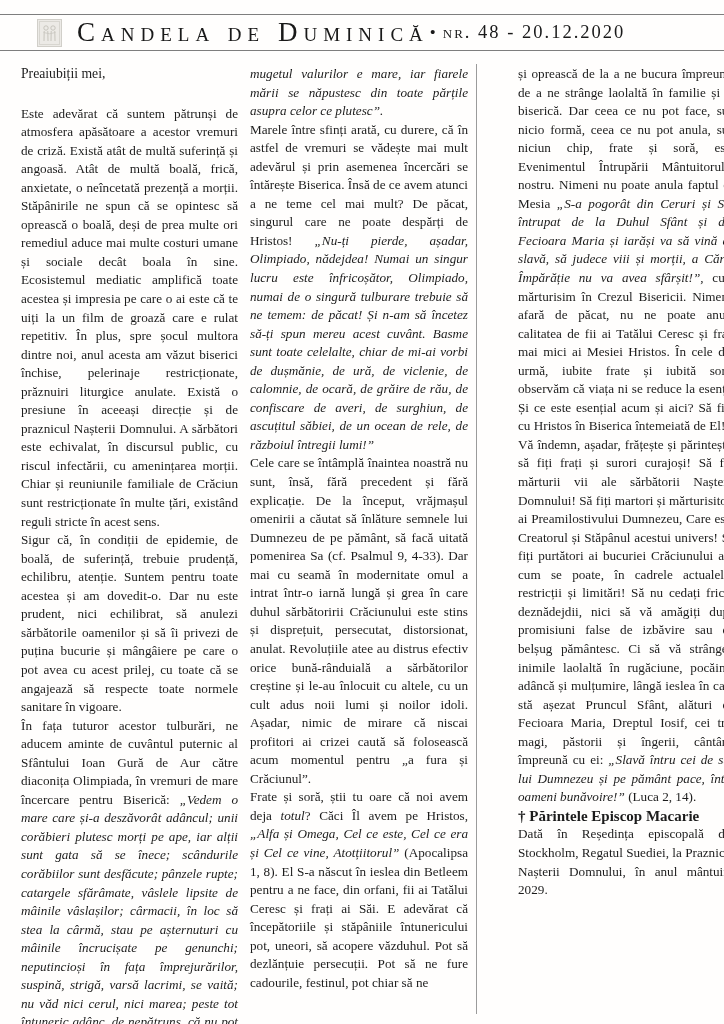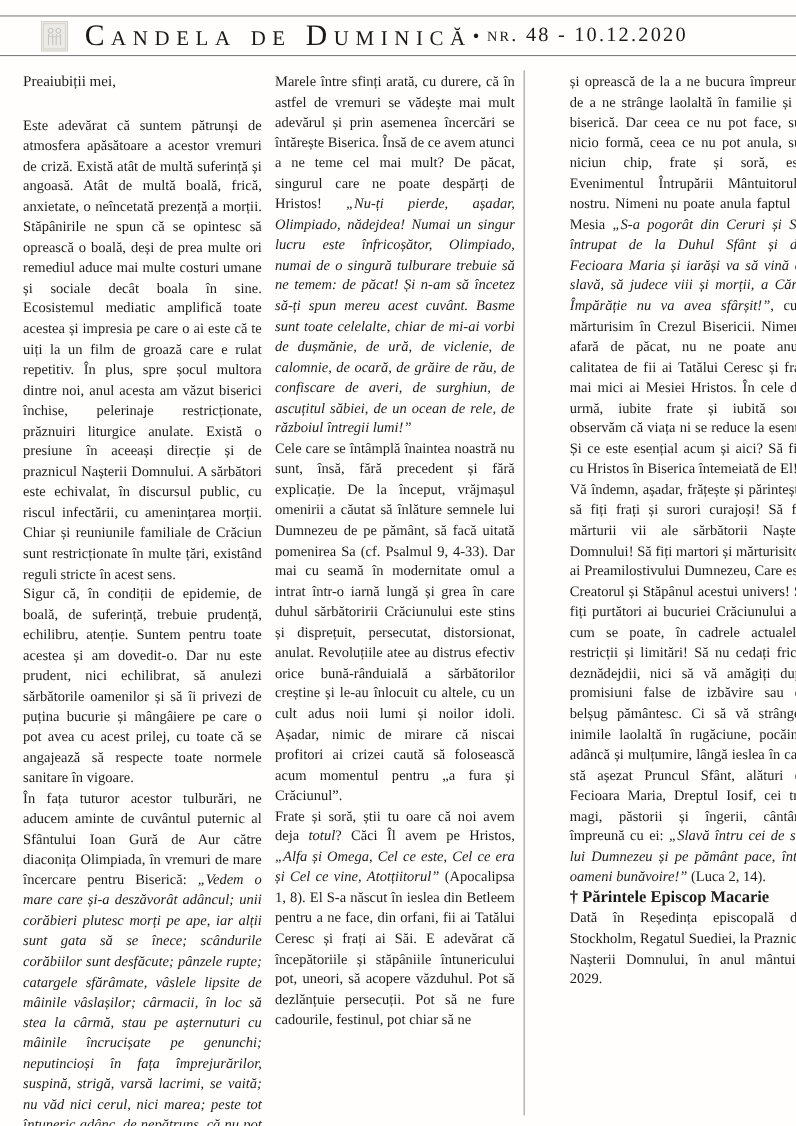--- a/index.html
+++ b/index.html
@@ -51,32 +51,33 @@
     <svg class="logo" viewBox="0 0 25 28" xmlns="http://www.w3.org/2000/svg" aria-hidden="true">
       <rect x="0.5" y="0.5" width="24" height="27" fill="#eceae6" stroke="#d1cfc9"></rect>
       <rect x="2.5" y="2.5" width="20" height="23" fill="none" stroke="#d8d6d0" stroke-width="1"></rect>
       <circle cx="9" cy="9" r="2.2" fill="none" stroke="#c2c0b8" stroke-width="0.9"></circle>
       <circle cx="16" cy="9" r="2.2" fill="none" stroke="#c2c0b8" stroke-width="0.9"></circle>
       <path d="M7.2 12 L7 22 M10.8 12 L11 22 M14.2 12 L14 22 M17.8 12 L18 22" fill="none" stroke="#c2c0b8" stroke-width="0.9"></path>
       <path d="M6.5 13.5 Q12.5 16 18.5 13.5" fill="none" stroke="#c9c7c0" stroke-width="0.8"></path>
     </svg>
     <div class="title">Candela de Duminică</div>
     <div class="bullet">•</div>
-    <div class="issue">nr. 48 - 10.12.2020</div>
+    <div class="issue">nr. 48 - 20.12.2020</div>
   </header>
 
   <div class="vrule"></div>
 
   <section class="col col-1">
       <div class="heading">Preaiubiții mei,</div>
       <p class="para"><span>Este adevărat că suntem pătrunși de atmosfera apăsătoare a acestor vremuri de criză. Există atât de multă suferință și angoasă. Atât de multă boală, frică, anxietate, o neîncetată prezență a morții. Stăpânirile ne spun că se opintesc să oprească o boală, deși de prea multe ori remediul aduce mai multe costuri umane și sociale decât boala în sine. Ecosistemul mediatic amplifică toate acestea și impresia pe care o ai este că te uiți la un film de groază care e rulat repetitiv. În plus, spre șocul multora dintre noi, anul acesta am văzut biserici închise, pelerinaje restricționate, prăznuiri liturgice anulate. Există o presiune în aceeași direcție și de praznicul Nașterii Domnului. A sărbători este echivalat, în discursul public, cu riscul infectării, cu amenințarea morții. Chiar și reuniunile familiale de Crăciun sunt restricționate în multe țări, existând reguli stricte în acest sens.</span></p>
       <p class="para"><span>Sigur că, în condiții de epidemie, de boală, de suferință, trebuie prudență, echilibru, atenție. Suntem pentru toate acestea și am dovedit-o. Dar nu este prudent, nici echilibrat, să anulezi sărbătorile oamenilor și să îi privezi de puțina bucurie și mângâiere pe care o pot avea cu acest prilej, cu toate că se angajează să respecte toate normele sanitare în vigoare.</span></p>
       <p class="para"><span>În fața tuturor acestor tulburări, ne aducem aminte de cuvântul puternic al Sfântului Ioan Gură de Aur către diaconița Olimpiada, în vremuri de mare încercare pentru Biserică: </span><em>„Vedem o mare care și-a deszăvorât adâncul; unii corăbieri plutesc morți pe ape, iar alții sunt gata să se înece; scândurile corăbiilor sunt desfăcute; pânzele rupte; catargele sfărâmate, vâslele lipsite de mâinile vâslașilor; cârmacii, în loc să stea la cârmă, stau pe așternuturi cu mâinile încrucișate pe genunchi; neputincioși în fața împrejurărilor, suspină, strigă, varsă lacrimi, se vaită; nu văd nici cerul, nici marea; peste tot întuneric adânc, de nepătruns, că nu pot vedea nici pe cei de lângă ei;</em></p>
     </section>
   <section class="col col-2">
+      <p class="para"><em>mugetul valurilor e mare, iar fiarele mării se năpustesc din toate părțile asupra celor ce plutesc”.</em></p>
       <p class="para"><span>Marele între sfinți arată, cu durere, că în astfel de vremuri se vădește mai mult adevărul și prin asemenea încercări se întărește Biserica. Însă de ce avem atunci a ne teme cel mai mult? De păcat, singurul care ne poate despărți de Hristos! </span><em>„Nu-ți pierde, așadar, Olimpiado, nădejdea! Numai un singur lucru este înfricoșător, Olimpiado, numai de o singură tulburare trebuie să ne temem: de păcat! Și n-am să încetez să-ți spun mereu acest cuvânt. Basme sunt toate celelalte, chiar de mi-ai vorbi de dușmănie, de ură, de viclenie, de calomnie, de ocară, de grăire de rău, de confiscare de averi, de surghiun, de ascuțitul săbiei, de un ocean de rele, de războiul întregii lumi!”</em></p>
       <p class="para"><span>Cele care se întâmplă înaintea noastră nu sunt, însă, fără precedent și fără explicație. De la început, vrăjmașul omenirii a căutat să înlăture semnele lui Dumnezeu de pe pământ, să facă uitată pomenirea Sa (cf. Psalmul 9, 4-33). Dar mai cu seamă în modernitate omul a intrat într-o iarnă lungă și grea în care duhul sărbătoririi Crăciunului este stins și disprețuit, persecutat, distorsionat, anulat. Revoluțiile atee au distrus efectiv orice bună-rânduială a sărbătorilor creștine și le-au înlocuit cu altele, cu un cult adus noii lumi și noilor idoli. Așadar, nimic de mirare că niscai profitori ai crizei caută să folosească acum momentul pentru „a fura și Crăciunul”.</span></p>
       <p class="para"><span>Frate și soră, știi tu oare că noi avem deja </span><em>totul</em><span>? Căci Îl avem pe Hristos, </span><em>„Alfa și Omega, Cel ce este, Cel ce era și Cel ce vine, Atotțiitorul”</em><span> (Apocalipsa 1, 8). El S-a născut în ieslea din Betleem pentru a ne face, din orfani, fii ai Tatălui Ceresc și frați ai Săi. E adevărat că începătoriile și stăpâniile întunericului pot, uneori, să acopere văzduhul. Pot să dezlănțuie persecuții. Pot să ne fure cadourile, festinul, pot chiar să ne</span></p>
     </section>
   <section class="col col-3">
       <p class="para"><span>și oprească de la a ne bucura împreună, de a ne strânge laolaltă în familie și la biserică. Dar ceea ce nu pot face, sub nicio formă, ceea ce nu pot anula, sub niciun chip, frate și soră, este Evenimentul Întrupării Mântuitorului nostru. Nimeni nu poate anula faptul că Mesia </span><em>„S-a pogorât din Ceruri și S-a întrupat de la Duhul Sfânt și din Fecioara Maria și iarăși va să vină cu slavă, să judece viii și morții, a Cărui Împărăție nu va avea sfârșit!”</em><span>, cum mărturisim în Crezul Bisericii. Nimeni, afară de păcat, nu ne poate anula calitatea de fii ai Tatălui Ceresc și frați mai mici ai Mesiei Hristos. În cele din urmă, iubite frate și iubită soră, observăm că viața ni se reduce la esențe. Și ce este esențial acum și aici? Să fim cu Hristos în Biserica întemeiată de El!</span></p>
       <p class="para"><span>Vă îndemn, așadar, frățește și părintește, să fiți frați și surori curajoși! Să fiți mărturii vii ale sărbătorii Nașterii Domnului! Să fiți martori și mărturisitori ai Preamilostivului Dumnezeu, Care este Creatorul și Stăpânul acestui univers! Să fiți purtători ai bucuriei Crăciunului așa cum se poate, în cadrele actualelor restricții și limitări! Să nu cedați fricii, deznădejdii, nici să vă amăgiți după promisiuni false de izbăvire sau de belșug pământesc. Ci să vă strângeți inimile laolaltă în rugăciune, pocăință adâncă și mulțumire, lângă ieslea în care stă așezat Pruncul Sfânt, alături de Fecioara Maria, Dreptul Iosif, cei trei magi, păstorii și îngerii, cântând împreună cu ei: </span><em>„Slavă întru cei de sus lui Dumnezeu și pe pământ pace, între oameni bunăvoire!”</em><span> (Luca 2, 14).</span></p>
       <p class="signer"><span>† Părintele Episcop Macarie</span></p>
       <p class="dateline"><span>Dată în Reședința episcopală din Stockholm, Regatul Suediei, la Praznicul Nașterii Domnului, în anul mântuirii 2029.</span></p>
     </section>

